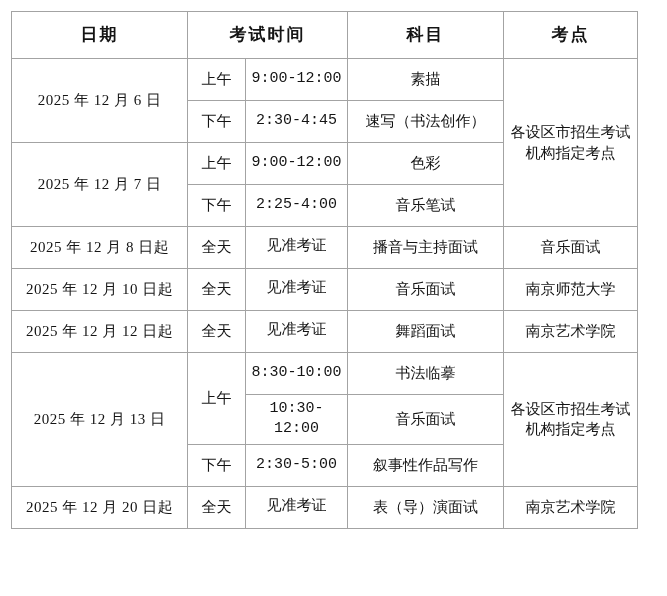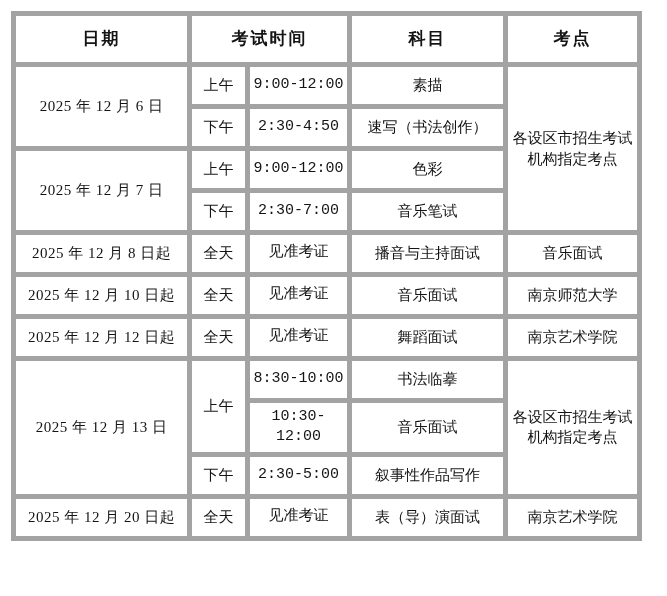--- a/index.html
+++ b/index.html
@@ -14,21 +14,21 @@
     font-family: "Liberation Serif", "DejaVu Serif", serif;
     color: #1a1a1a;
   }
   #exam-schedule-table {
     border-collapse: collapse;
     table-layout: fixed;
     margin: 11px 0 0 11px;
     width: 626px;
   }
   #exam-schedule-table td, #exam-schedule-table th {
-    border: 5px solid #a3a3a3;
+    border: 1px solid #a3a3a3;
     text-align: center;
     vertical-align: middle;
     font-weight: normal;
     font-size: 15px;
     line-height: 1.35;
     padding: 4px 2px;
     color: #141414;
   }
   #exam-schedule-table thead th {
     font-size: 17px;
@@ -71,32 +71,32 @@
   <tbody id="table-body">
       <tr class="row-h">
         <td class="cell-date" rowspan="2">2025 年 12 月 6 日</td>
         <td class="cell-half">上午</td>
         <td class="cell-time">9:00-12:00</td>
         <td class="cell-subject">素描</td>
         <td class="cell-site" rowspan="4">各设区市招生考试<br>机构指定考点</td>
       </tr>
       <tr class="row-h">
         <td class="cell-half">下午</td>
-        <td class="cell-time">2:30-4:50</td>
+        <td class="cell-time">2:30-4:45</td>
         <td class="cell-subject">速写（书法创作）</td>
       </tr>
       <tr class="row-h">
         <td class="cell-date" rowspan="2">2025 年 12 月 7 日</td>
         <td class="cell-half">上午</td>
         <td class="cell-time">9:00-12:00</td>
         <td class="cell-subject">色彩</td>
       </tr>
       <tr class="row-h">
         <td class="cell-half">下午</td>
-        <td class="cell-time">2:30-7:00</td>
+        <td class="cell-time">2:25-4:00</td>
         <td class="cell-subject">音乐笔试</td>
       </tr>
       <tr class="row-h">
         <td class="cell-date">2025 年 12 月 8 日起</td>
         <td class="cell-half">全天</td>
         <td class="cell-time">见准考证</td>
         <td class="cell-subject">播音与主持面试</td>
         <td class="cell-site">音乐面试</td>
       </tr>
       <tr class="row-h">

